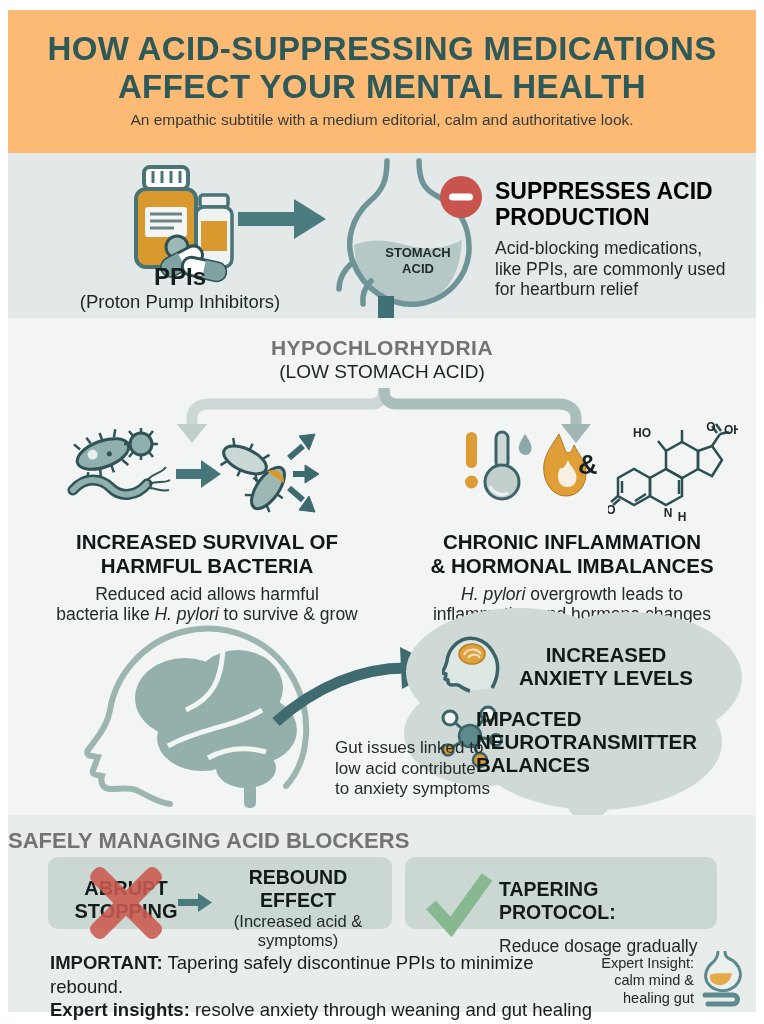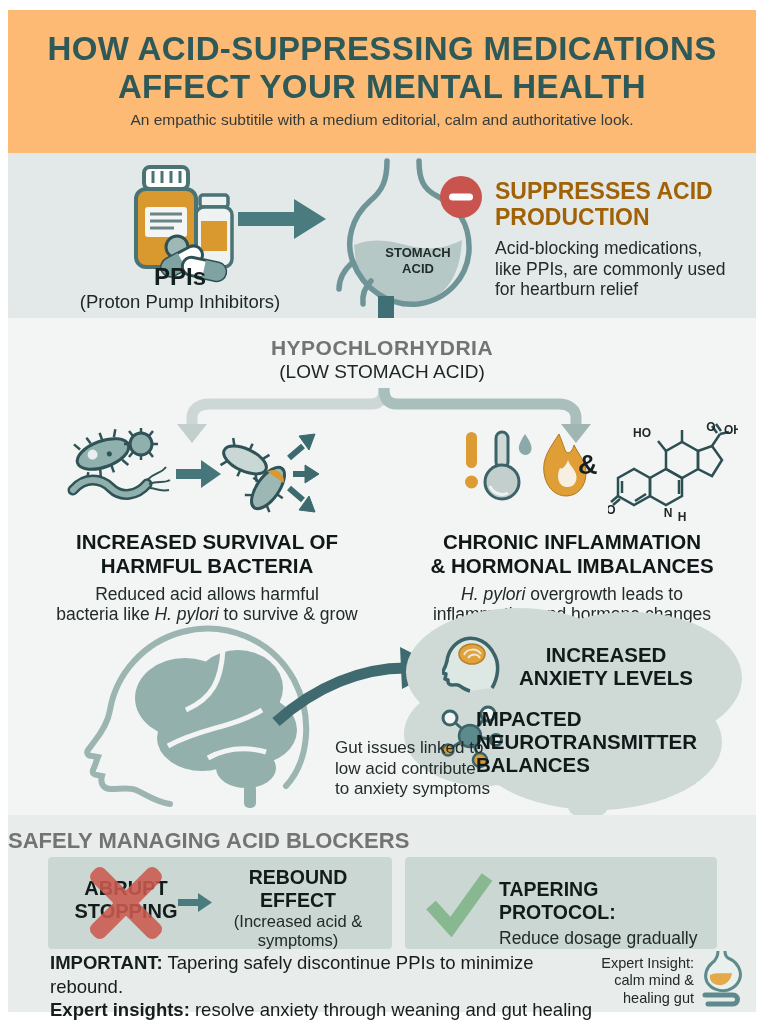--- a/index.html
+++ b/index.html
@@ -17,21 +17,21 @@
   .subtitle{position:absolute;top:101px;left:0;width:100%;text-align:center;
          font-size:15.5px;color:#343b3b;}
   
   .band-ppi{top:153px;height:165px;background:#e3e9e8;}
   .ppi-label{position:absolute;left:22px;top:110px;width:300px;text-align:center;}
   .ppi-label .l1{font-size:24px;font-weight:bold;color:#14201f;}
   .ppi-label .l2{font-size:18.5px;color:#1d2626;}
   .stomach-label{position:absolute;left:355px;top:92px;width:110px;text-align:center;
          font-size:13px;font-weight:bold;color:#222b2b;line-height:1.25;}
   .sup-head{position:absolute;left:487px;top:26px;width:265px;font-size:23px;
-         font-weight:bold;line-height:1.12;color:#a16207;}
+         font-weight:bold;line-height:1.12;color:#000000;}
   .sup-body{position:absolute;left:487px;top:85px;width:270px;font-size:17.5px;
          line-height:1.18;color:#222a2a;}
   
   .band-mid{top:318px;height:497px;background:#f2f5f4;}
   .hypo-t{position:absolute;top:18px;left:0;width:100%;text-align:center;
          font-size:21px;font-weight:bold;color:#737373;letter-spacing:.5px;}
   .hypo-s{position:absolute;top:43px;left:0;width:100%;text-align:center;
          font-size:19px;color:#1c2424;}
   .col-head{position:absolute;font-size:20.5px;font-weight:bold;line-height:1.15;
          color:#111818;text-align:center;margin-top:16px;}
@@ -40,31 +40,31 @@
   .brain-caption{position:absolute;left:327px;top:420px;width:175px;font-size:17px;
          line-height:1.22;color:#242c2c;}
   .anx-text{position:absolute;left:482px;top:326px;width:232px;text-align:center;
          font-size:20.5px;font-weight:bold;line-height:1.12;color:#121919;}
   .neuro-text{position:absolute;left:468px;top:390px;width:250px;
          font-size:20.5px;font-weight:bold;line-height:1.12;color:#121919;}
   
   .band-manage{top:815px;height:197px;background:#e8edeb;}
   .manage-h{position:absolute;top:13px;left:0;width:100%;
          font-size:22px;font-weight:bold;color:#737373;}
-  .card{position:absolute;top:42px;height:92px;background:#cbd7d2;border-radius:4px;}
+  .card{position:absolute;top:42px;height:72px;background:#cbd7d2;border-radius:10px;}
   .card-left{left:40px;width:344px;}
   .card-right{left:397px;width:312px;}
   .abrupt{position:absolute;left:16px;top:20px;width:124px;text-align:center;
          font-size:20px;font-weight:bold;line-height:1.15;color:#141b1b;}
   .rebound{position:absolute;left:162px;top:9px;width:176px;text-align:center;}
   .rebound .rh{font-size:19.5px;font-weight:bold;color:#131a1a;}
   .rebound .rs{font-size:16.5px;line-height:1.15;color:#222a2a;}
   .taper{position:absolute;left:94px;top:21px;width:212px;}
   .taper .th{font-size:19.5px;font-weight:bold;color:#131a1a;}
-  .taper .ts{font-size:17.5px;color:#222a2a;margin-top:4px;}
+  .taper .ts{font-size:17.5px;color:#222a2a;margin-top:12px;}
   .foot-lines{position:absolute;left:42px;top:136px;width:555px;font-size:18.5px;
          line-height:1.28;color:#161d1d;}
   .expert-note{position:absolute;left:556px;top:140px;width:130px;text-align:right;
          font-size:14.5px;line-height:1.2;color:#212929;}
 </style>
 </head>
 <body>
 
 <div class="stage">
 

